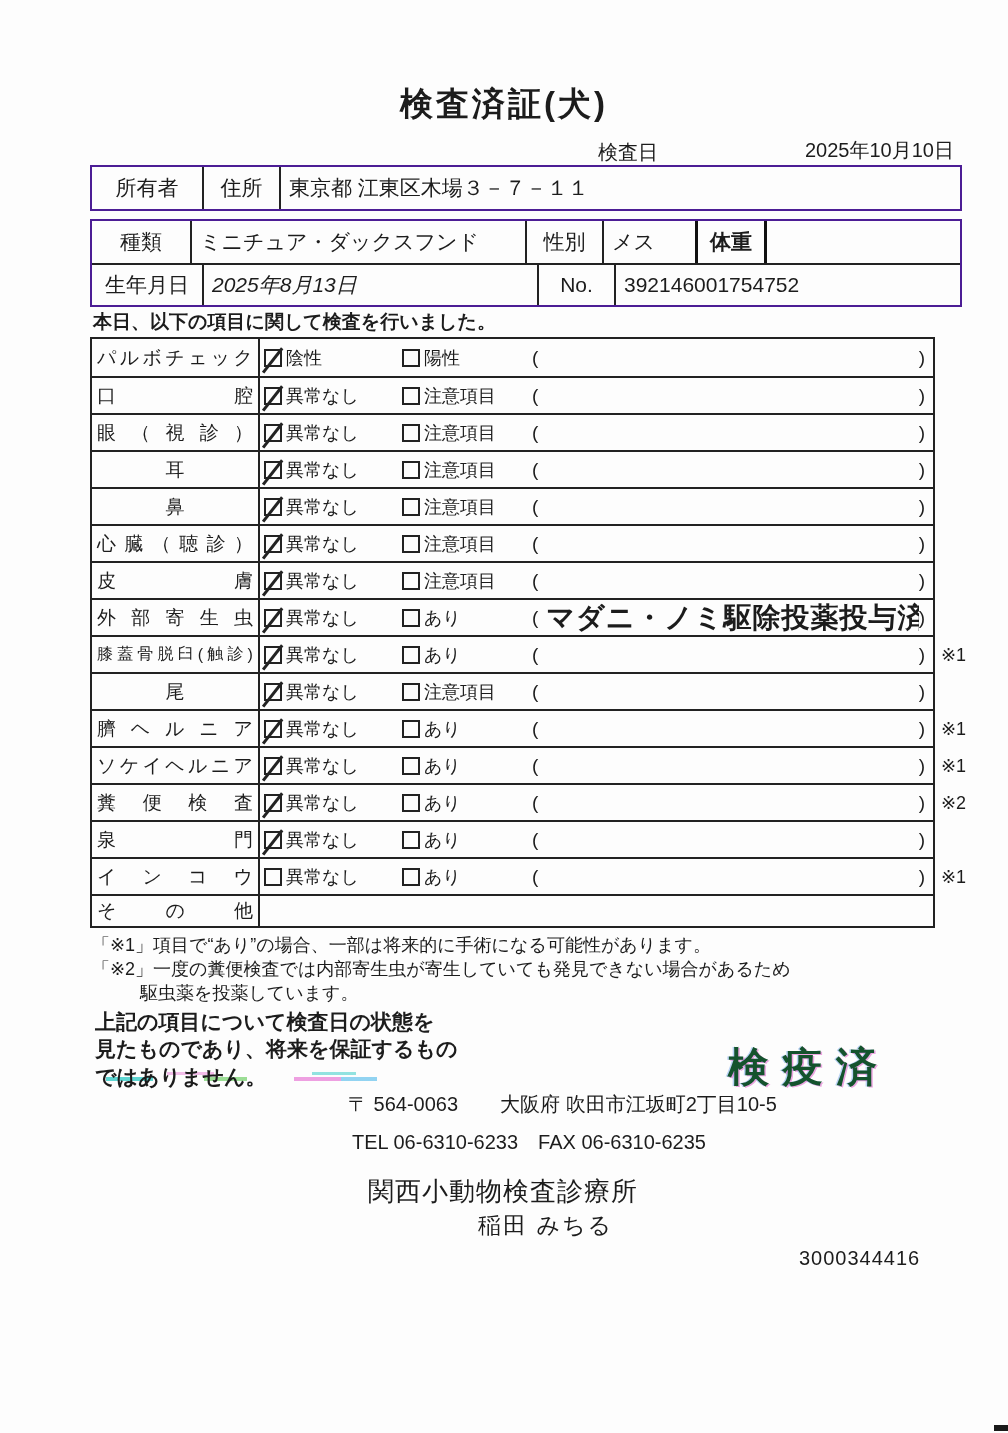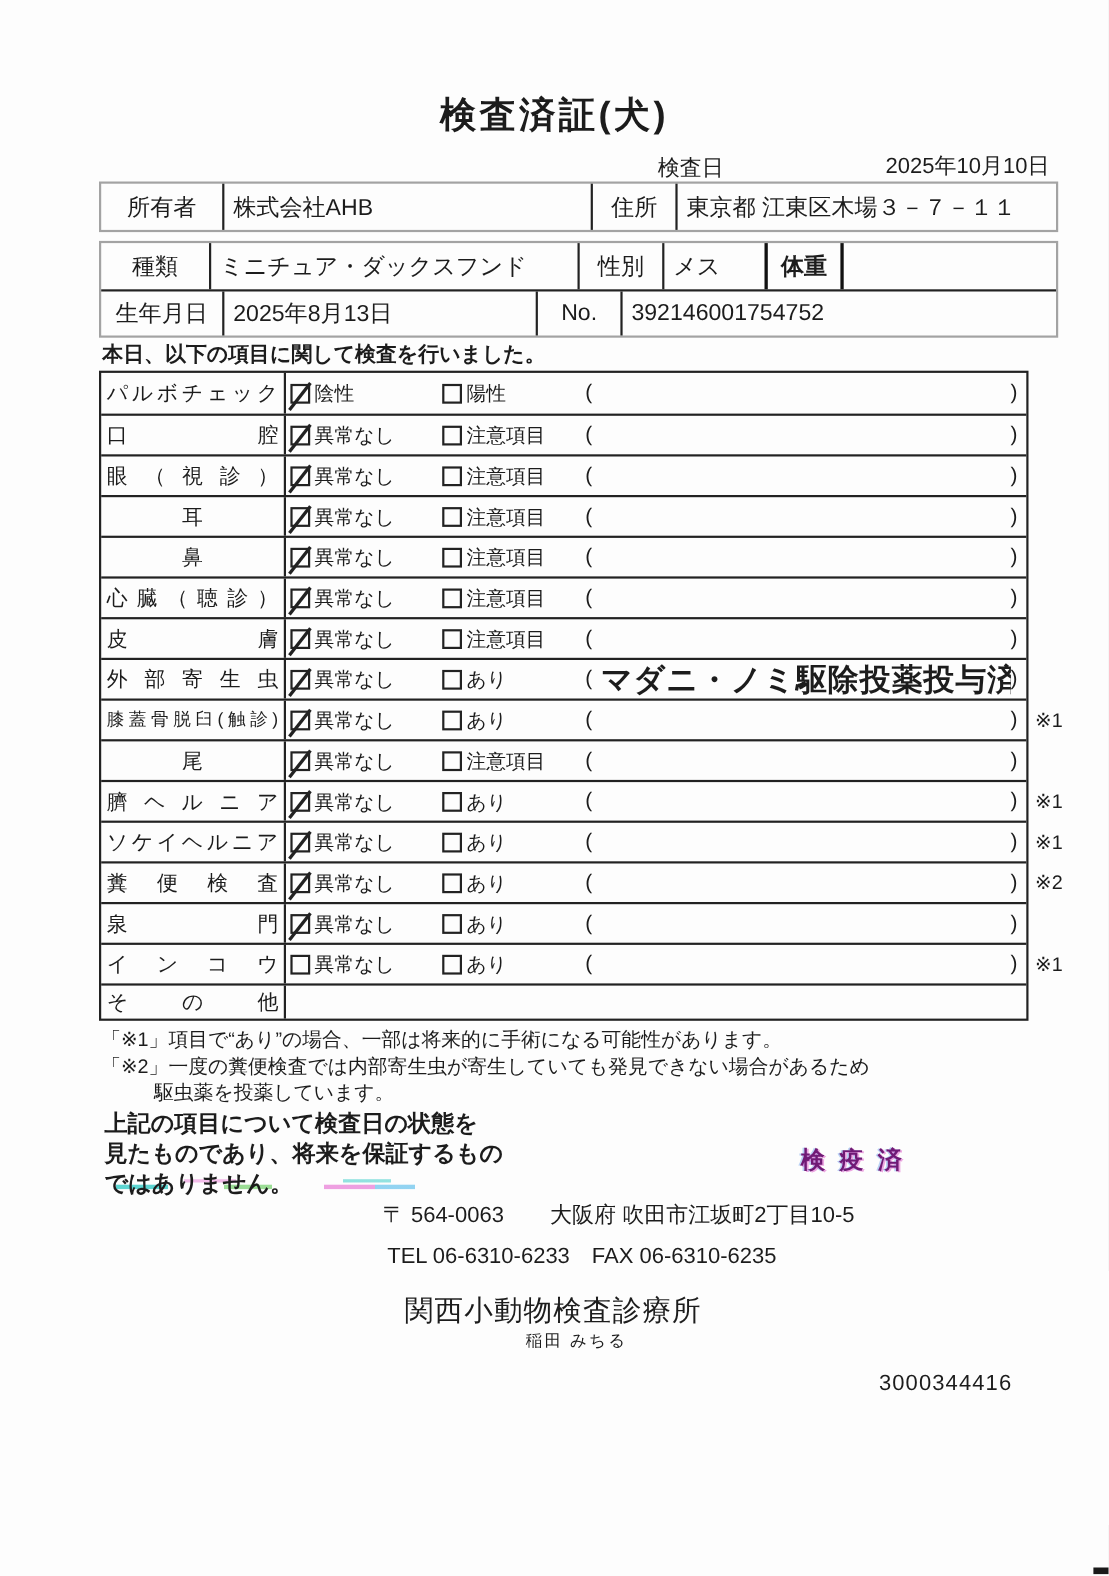--- a/index.html
+++ b/index.html
@@ -8,21 +8,21 @@
     background:#fdfdfd;color:#1c1c1c;
     font-family:"Liberation Sans","DejaVu Sans",sans-serif;
     overflow:hidden;
   }
   
   .title{position:absolute;top:82px;left:0;width:100%;text-align:center;
     font-size:33px;font-weight:bold;letter-spacing:3px;margin:0;}
   .date-label{position:absolute;top:139px;left:598px;font-size:20px;}
   .date-value{position:absolute;top:137px;left:805px;font-size:20px;}
 
-  .tbox{position:absolute;border:2px solid #a3a3a3;box-sizing:border-box;background:#fdfdfd;}
+  .tbox{position:absolute;border:2px solid #4c1d95;box-sizing:border-box;background:#fdfdfd;}
   .trow{display:flex;box-sizing:border-box;}
   .trow + .trow{border-top:2px solid #222;}
   .cell{box-sizing:border-box;display:flex;align-items:center;font-size:21px;
     padding:0 8px;overflow:hidden;white-space:nowrap;}
   .cell.lab{justify-content:center;padding:0 4px;}
   .cell + .cell{border-left:2px solid #222;}
   .cell.thick{border-left:3px solid #111;border-right:3px solid #111;font-weight:600;}
   .cell.num{justify-content:flex-end;padding-right:28px;}
   .unit{font-size:18px;margin-left:14px;position:relative;top:3px;}
 
@@ -67,62 +67,61 @@
   .disclaimer{position:absolute;top:1008px;left:95px;font-size:21px;font-weight:bold;
     line-height:1.3;}
   .artifact{
     background-image:
       linear-gradient(90deg,transparent 0 3%, rgba(40,200,195,.75) 3% 16%, transparent 16% 30%, rgba(90,200,80,.6) 30% 42%, transparent 42% 55%, rgba(230,110,210,.65) 55% 68%, rgba(40,170,230,.5) 68% 78%, transparent 78%),
       linear-gradient(90deg,transparent 0 20%, rgba(230,110,210,.45) 20% 33%, transparent 33% 60%, rgba(40,200,195,.5) 60% 72%, transparent 72%);
     background-repeat:no-repeat,no-repeat;
     background-size:100% 4px,100% 3px;
     background-position:0 62%,0 38%;
   }
-  .stamp{position:absolute;top:1040px;left:728px;font-size:22px;font-weight:bold;
-    letter-spacing:13px;color:#701a75;
+  .stamp{position:absolute;top:1040px;left:728px;font-size:41px;font-weight:bold;
+    letter-spacing:13px;color:#14532d;
     text-shadow:1.6px .5px 0 rgba(214,60,190,.45), -1.6px -.5px 0 rgba(60,130,230,.35);}
   .postal{position:absolute;top:1091px;left:348px;font-size:20px;}
   .postal .gap{display:inline-block;width:42px;}
   .telfax{position:absolute;top:1131px;left:352px;font-size:20px;}
   .telfax .gap{display:inline-block;width:20px;}
   .clinic{position:absolute;top:1174px;left:368px;font-size:26px;letter-spacing:1px;}
-  .examiner{position:absolute;top:1210px;left:478px;font-size:15px;letter-spacing:2px;}
+  .examiner{position:absolute;top:1210px;left:478px;font-size:23px;letter-spacing:2px;}
   .serial{position:absolute;top:1247px;left:799px;font-size:20px;letter-spacing:1px;}
   .corner-mark{position:absolute;right:0;bottom:2px;width:14px;height:6px;background:#1a1a1a;}
 </style>
 </head>
 <body>
 
 <div class="page">
 
   <h1 class="title">検査済証(犬)</h1>
 
   <span class="date-label">検査日</span>
   <span class="date-value">2025年10月10日</span>
 
   <div class="tbox owner-box">
     <div class="trow">
       <div class="cell lab" style="width:110px;">所有者</div>
-      <div class="cell" style="width:335px;">株式会社AHB</div>
       <div class="cell lab" style="width:77px;">住所</div>
       <div class="cell" style="flex:1;">東京都 江東区木場３－７－１１</div>
     </div>
   </div>
 
   <div class="tbox info-box">
     <div class="trow">
       <div class="cell lab" style="width:98px;">種類</div>
       <div class="cell" style="width:335px;">ミニチュア・ダックスフンド</div>
       <div class="cell lab" style="width:77px;">性別</div>
       <div class="cell" style="width:93px;">メス</div>
       <div class="cell lab thick" style="width:72px;">体重</div>
     </div>
     <div class="trow">
       <div class="cell lab" style="width:110px;">生年月日</div>
-      <div class="cell" style="width:285px;">2025年8月13日</div>
+      <div class="cell" style="width:335px;font-style:italic;">2025年8月13日</div>
       <div class="cell lab" style="width:77px;">No.</div>
       <div class="cell" style="flex:1;">392146001754752</div>
     </div>
   </div>
 
   <div class="intro">本日、以下の項目に関して検査を行いました。</div>
 
   <div class="exam">
     <div class="erow">
       <div class="lbl">

